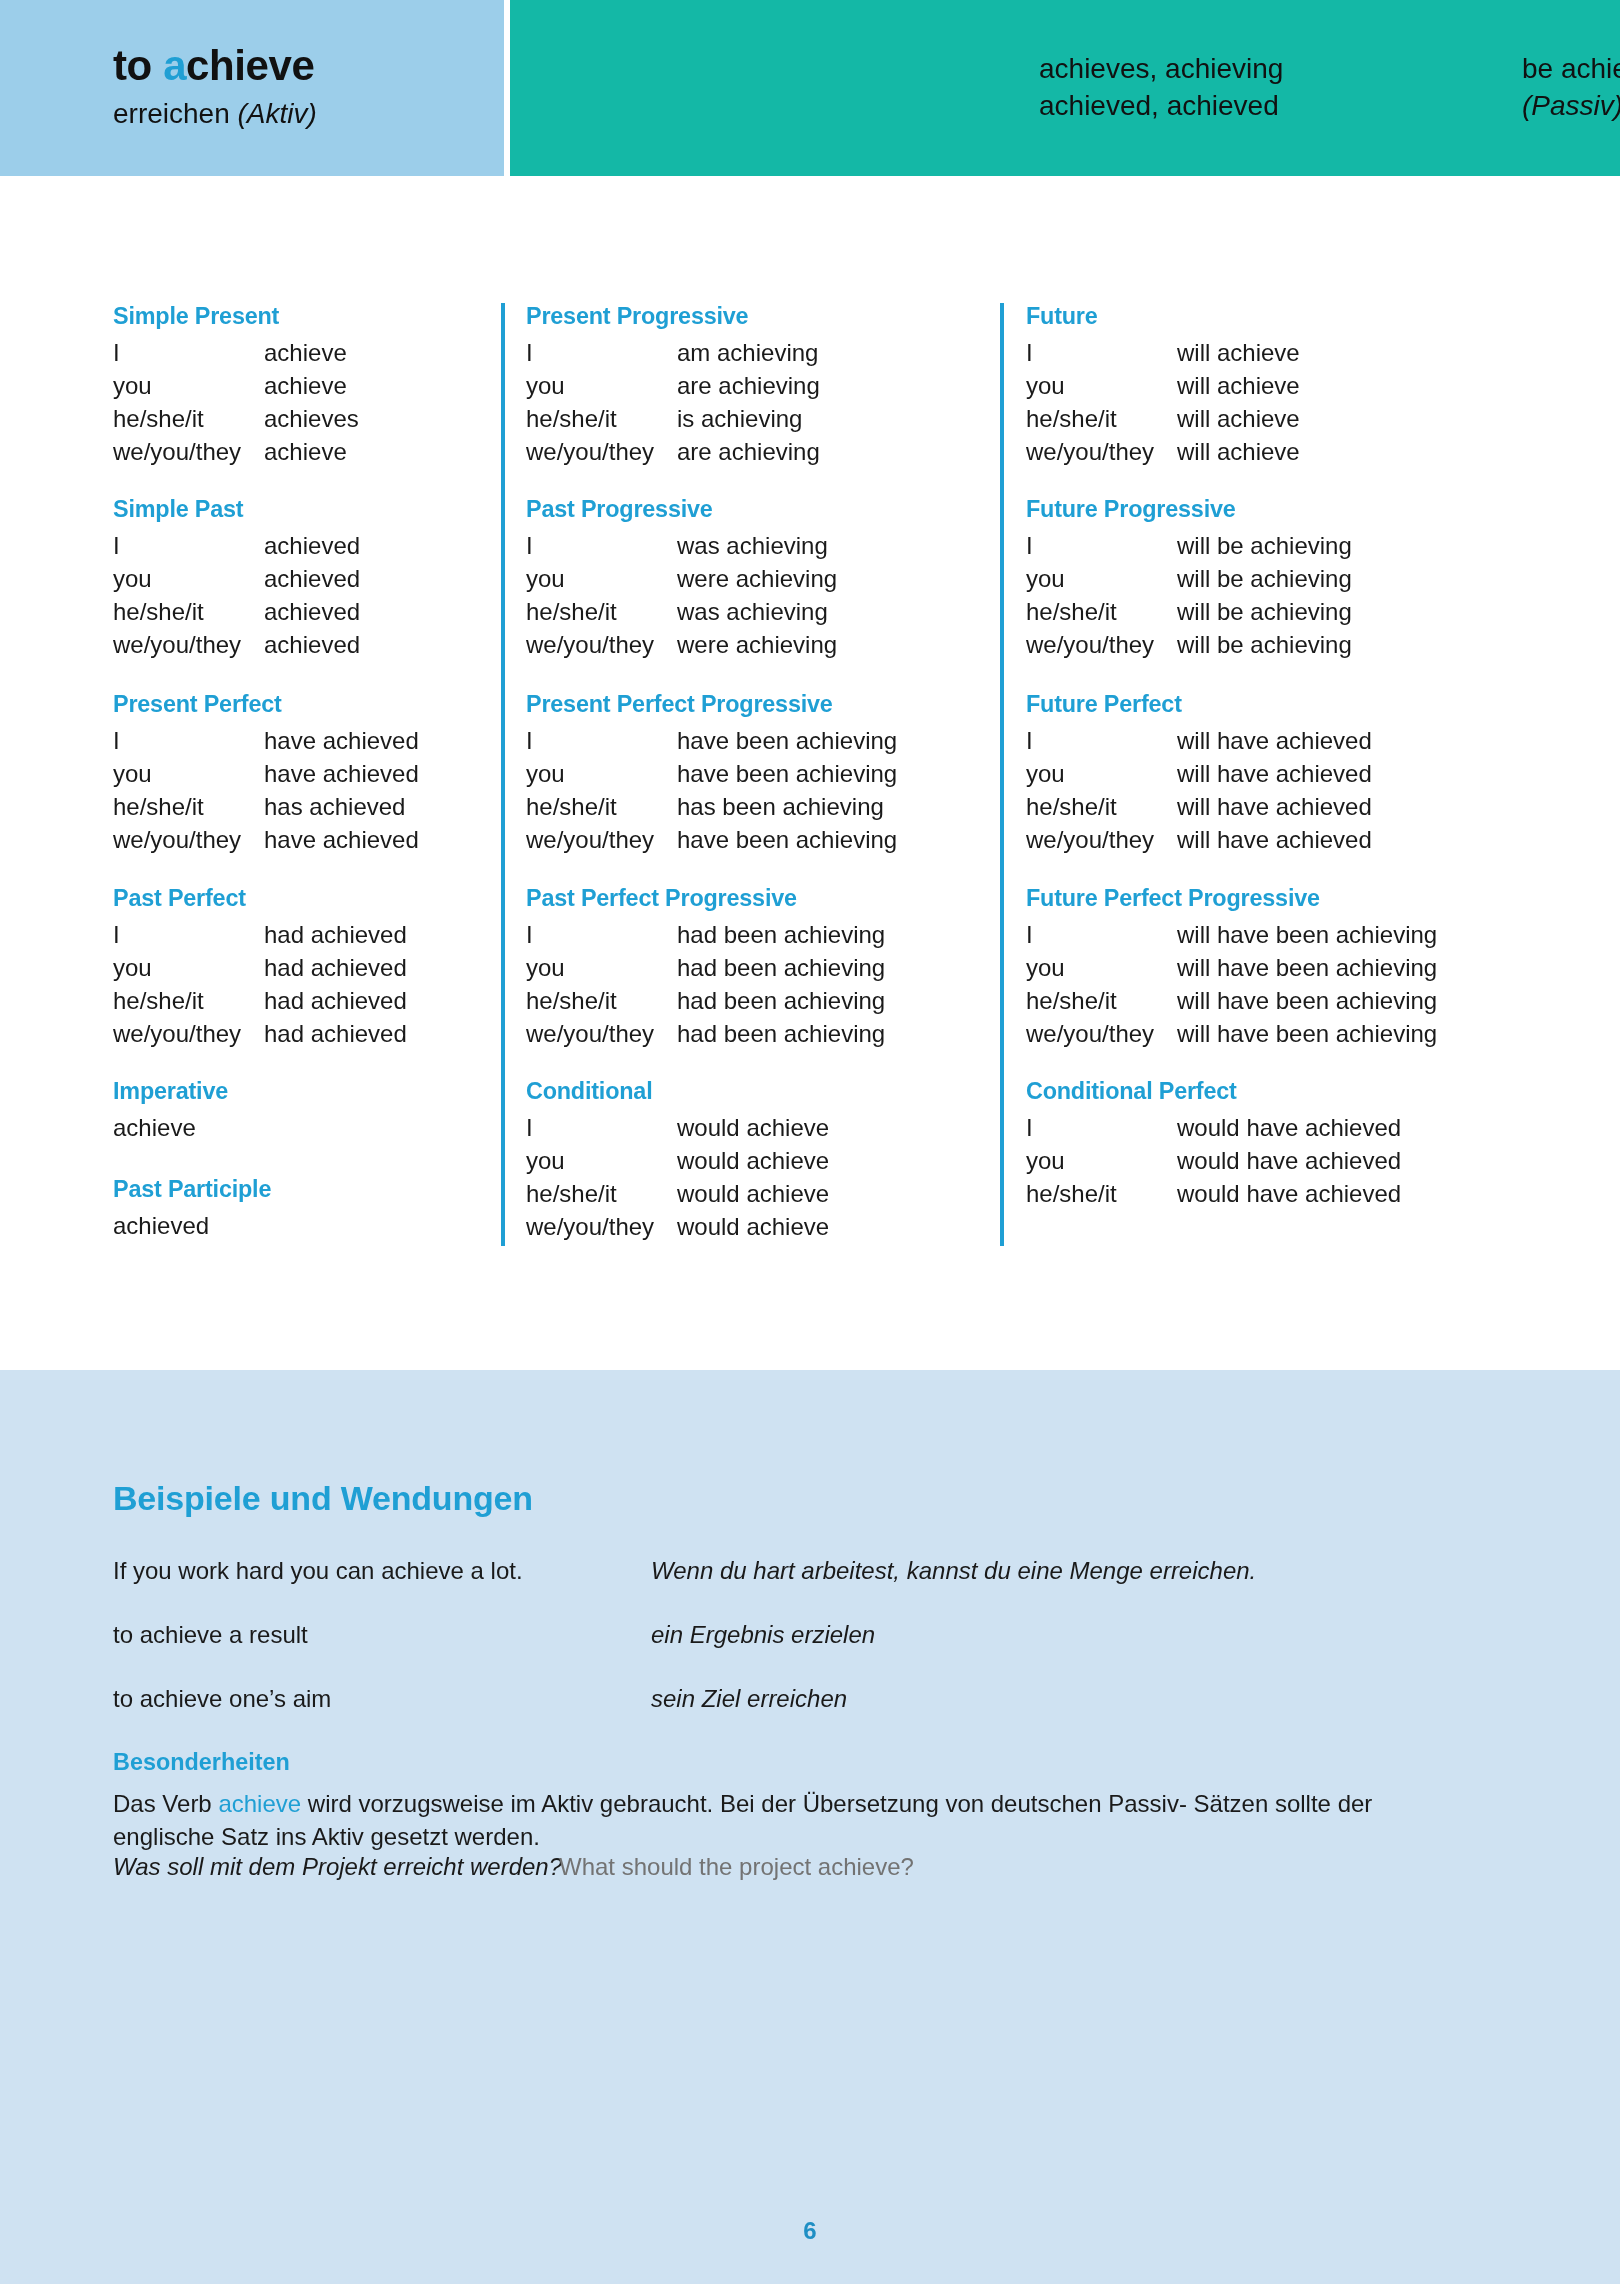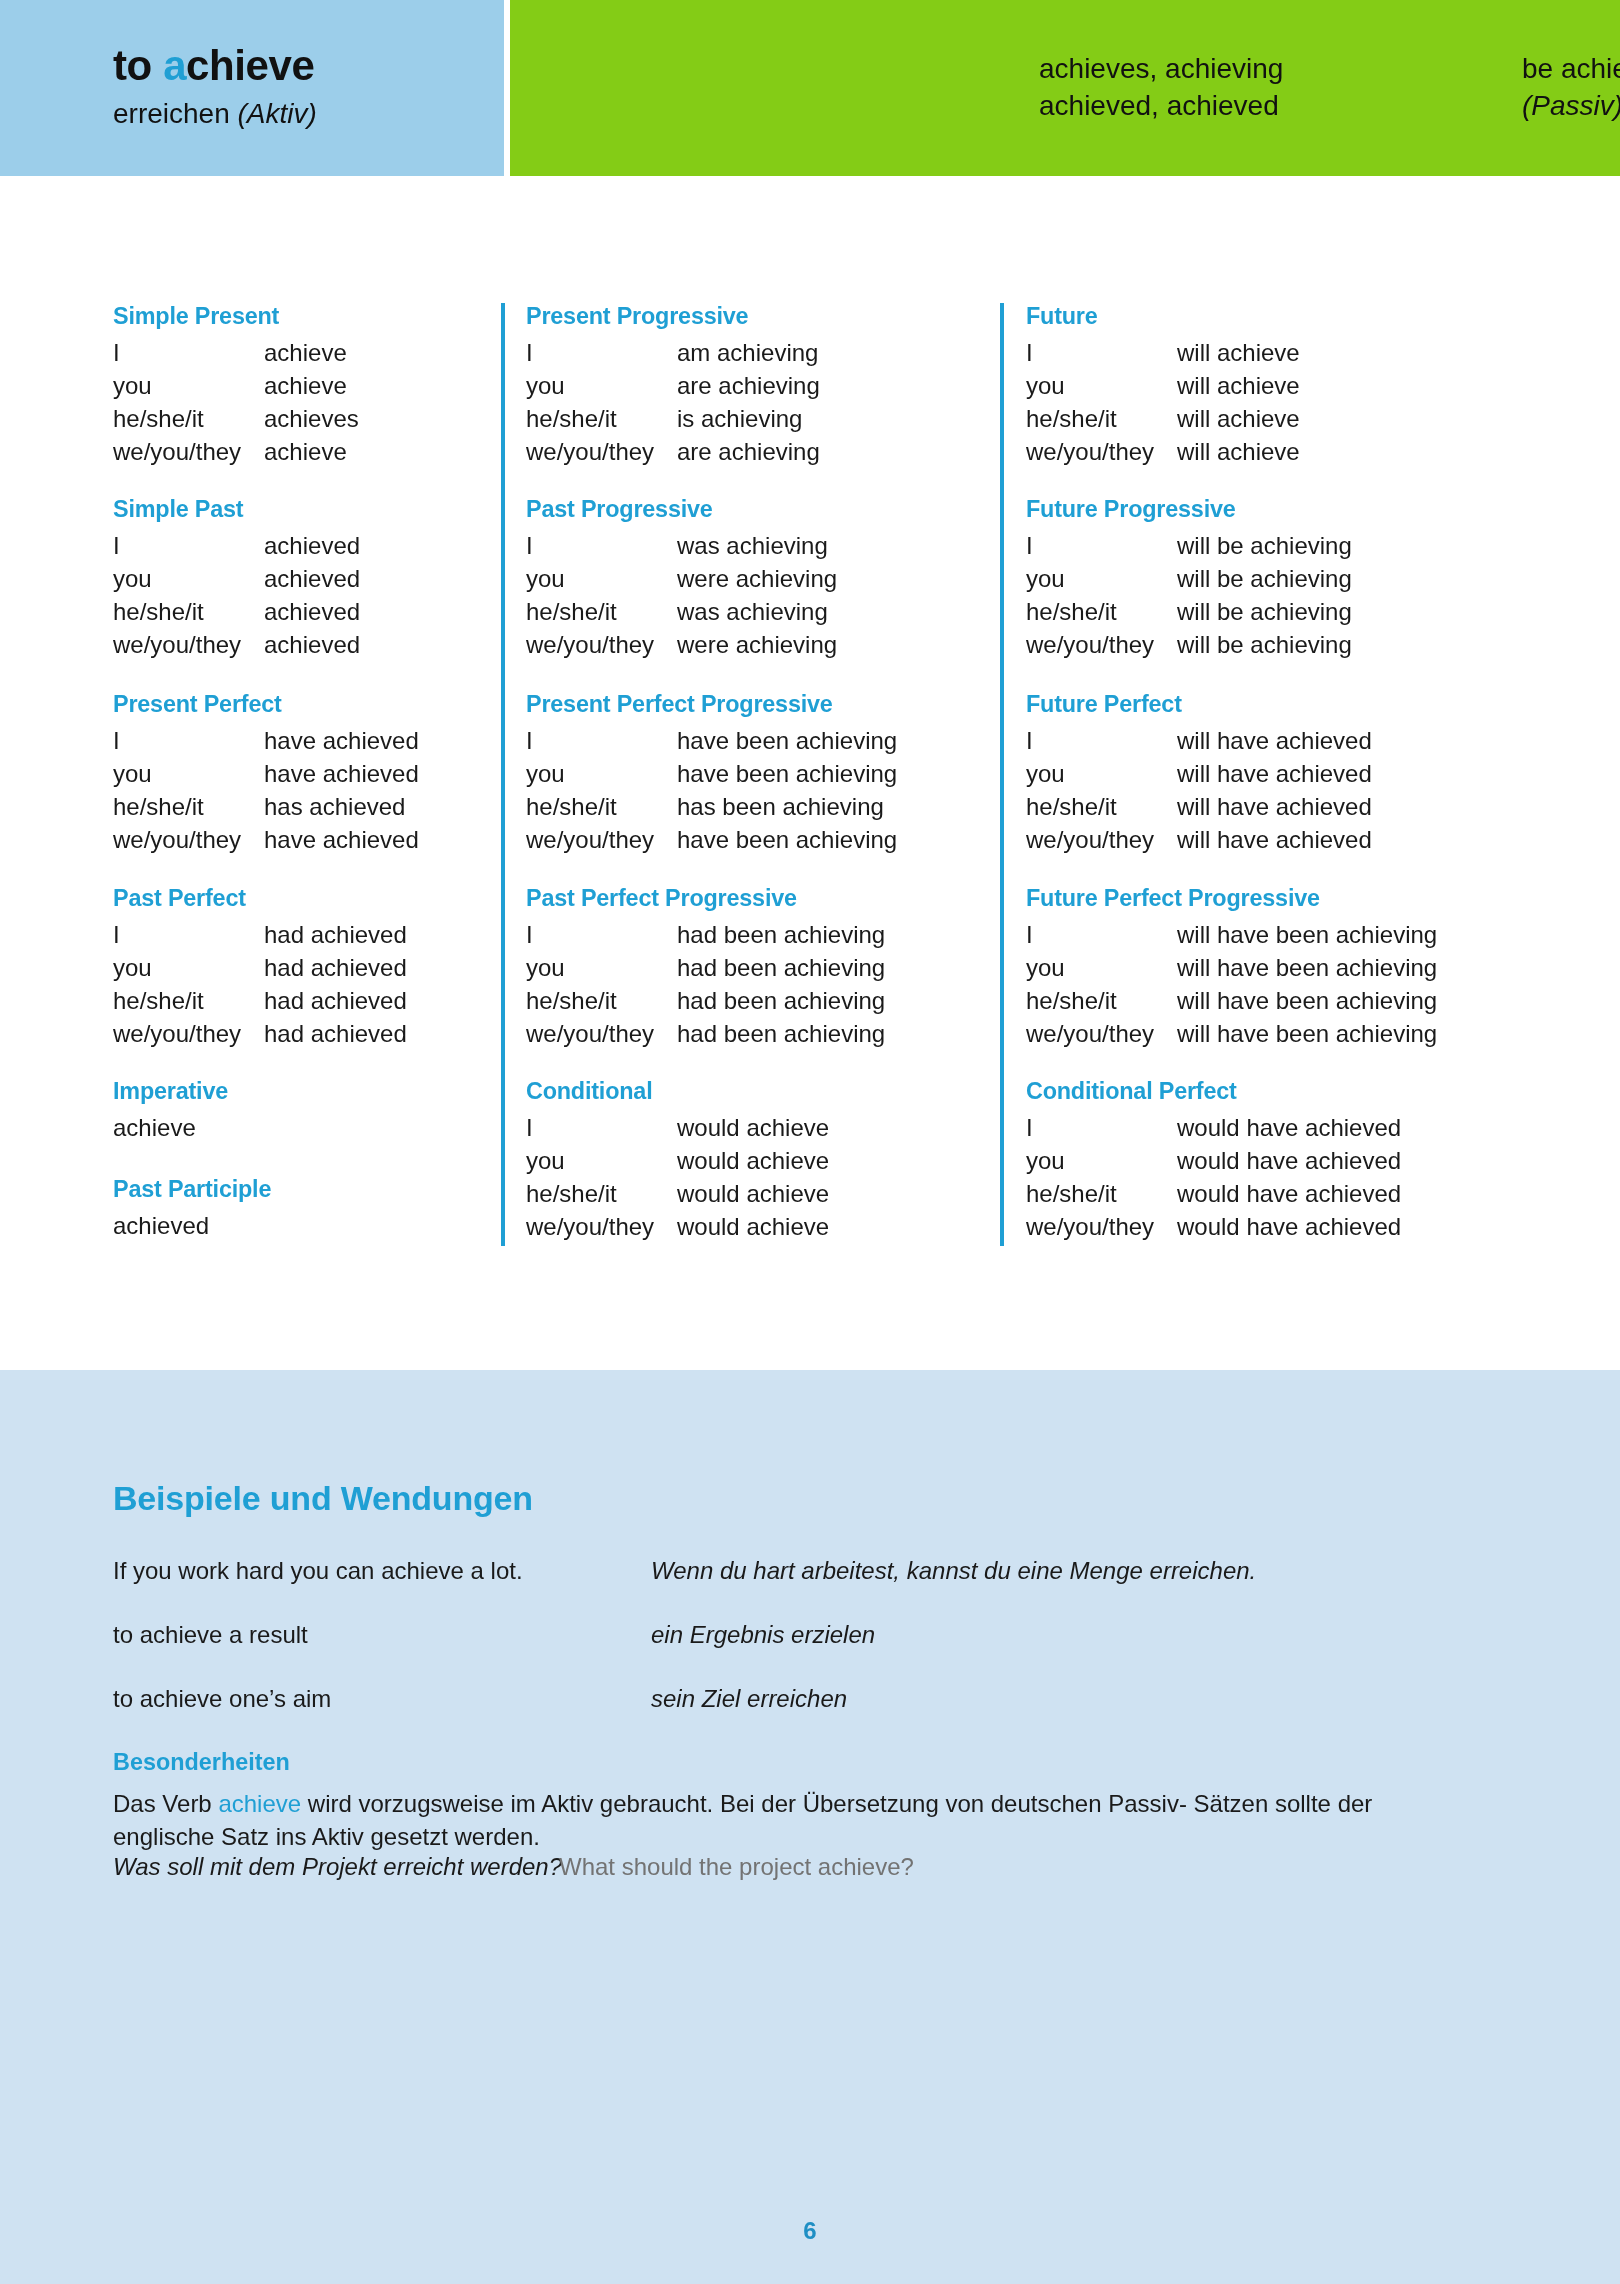--- a/index.html
+++ b/index.html
@@ -32,21 +32,21 @@
     width: 504px;
     height: 176px;
     background: #9cceea;
   }
   .header-right {
     position: absolute;
     left: 510px;
     top: 0;
     width: 1110px;
     height: 176px;
-    background: #84cc16;
+    background: #14b8a6;
   }
   .verb-title {
     position: absolute;
     left: 113px;
     top: 42px;
     font-size: 42px;
     font-weight: bold;
     letter-spacing: -0.4px;
     white-space: nowrap;
     color: #111111;
@@ -388,21 +388,20 @@
       <span class="row"><span class="pron">you</span><span class="form">will have been achieving</span></span>
       <span class="row"><span class="pron">he/she/it</span><span class="form">will have been achieving</span></span>
       <span class="row"><span class="pron">we/you/they</span><span class="form">will have been achieving</span></span>
     </div>
 
     <div class="tense-block r4">
       <div class="tense-title">Conditional Perfect</div>
       <span class="row"><span class="pron">I</span><span class="form">would have achieved</span></span>
       <span class="row"><span class="pron">you</span><span class="form">would have achieved</span></span>
       <span class="row"><span class="pron">he/she/it</span><span class="form">would have achieved</span></span>
-      <span class="row"><span class="pron">we/you/they</span><span class="form">would have achieved</span></span>
     </div>
 
   </div>
 </div>
 
 <div class="examples">
   <div class="examples-title">Beispiele und Wendungen</div>
 
   <div class="ex-row ex0">
     <span class="en">If you work hard you can achieve a lot.</span>

